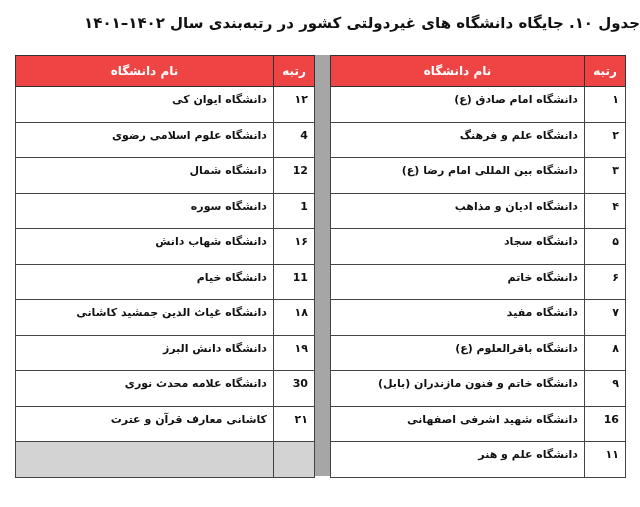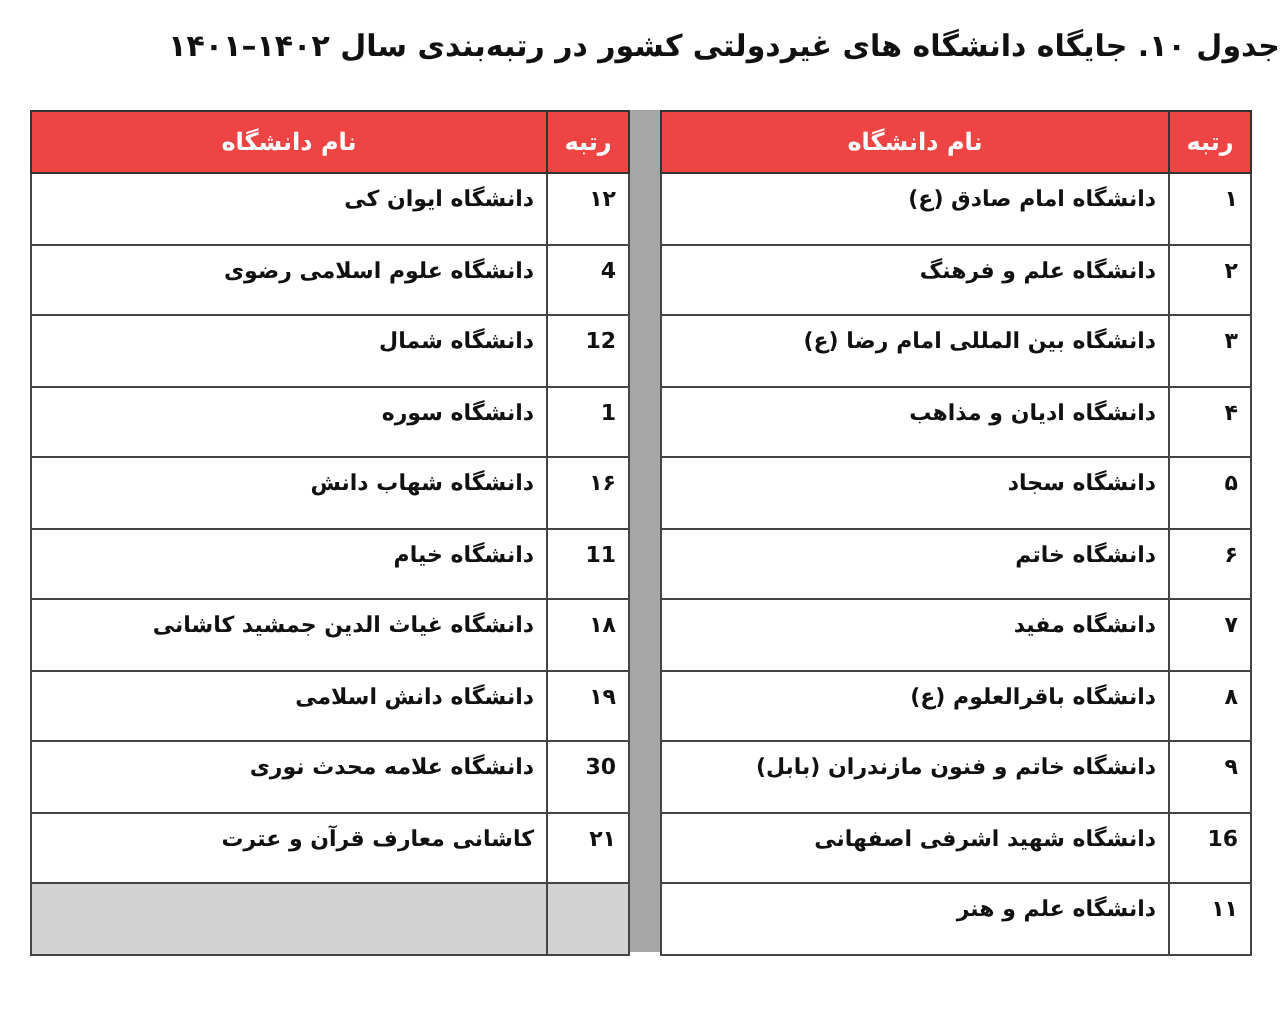--- a/index.html
+++ b/index.html
@@ -131,21 +131,21 @@
     <tr>
         <td class="rank">11</td>
         <td class="name">دانشگاه خیام</td>
       </tr>
     <tr>
         <td class="rank">۱۸</td>
         <td class="name">دانشگاه غیاث الدین جمشید کاشانی</td>
       </tr>
     <tr>
         <td class="rank">۱۹</td>
-        <td class="name">دانشگاه دانش اسلامی</td>
+        <td class="name">دانشگاه دانش البرز</td>
       </tr>
     <tr>
         <td class="rank">30</td>
         <td class="name">دانشگاه علامه محدث نوری</td>
       </tr>
     <tr>
         <td class="rank">۲۱</td>
         <td class="name">کاشانی معارف قرآن و عترت</td>
       </tr>
     <tr class="empty">

